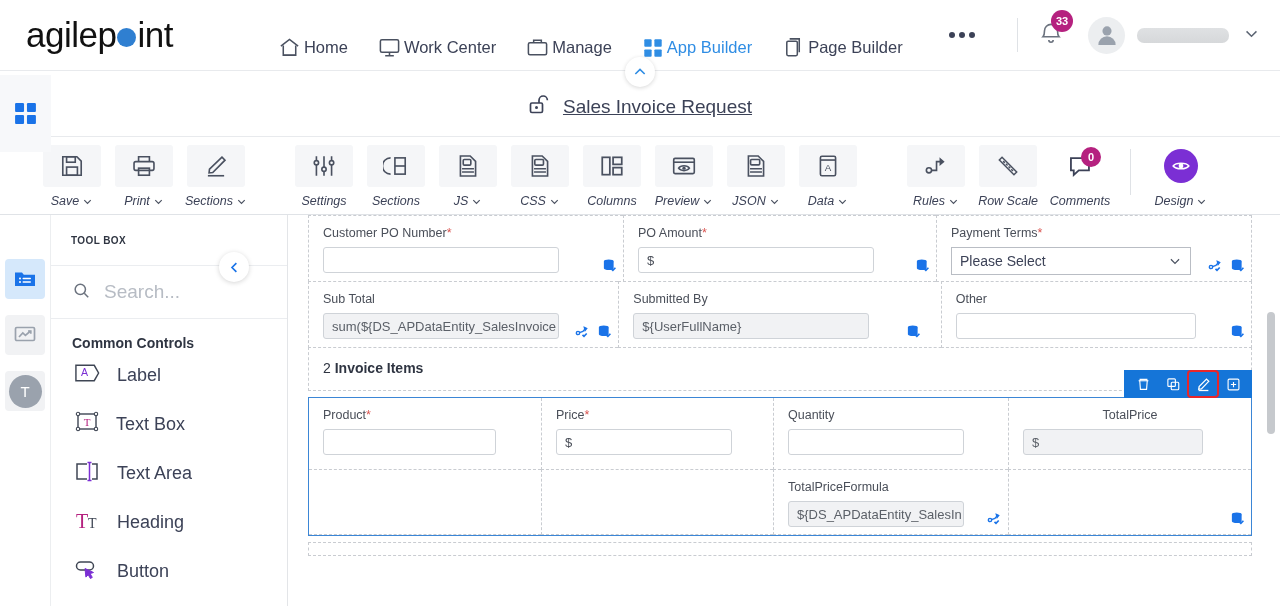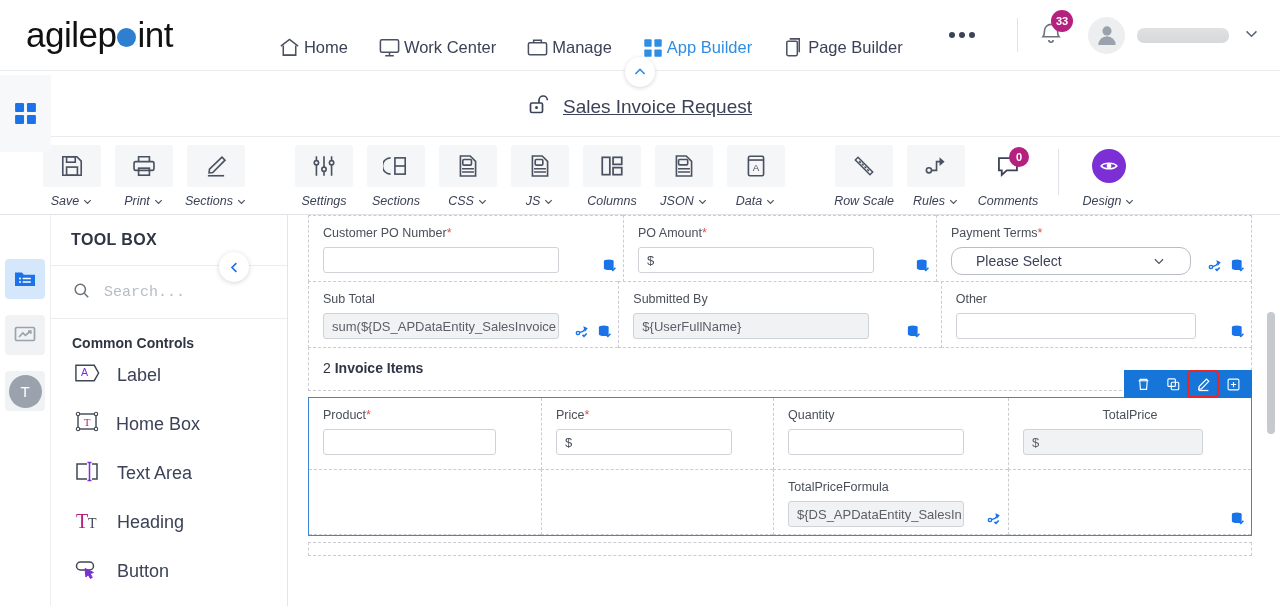--- a/index.html
+++ b/index.html
@@ -110,27 +110,27 @@
     color: #fff; display: flex; align-items: center; justify-content: center;
     font-size: 15px;
   }
 
   
   .toolbox {
     position: absolute; left: 51px; top: 215px; width: 237px; height: 391px;
     background: #fff; border-right: 1px solid #e3e5e8;
   }
   .tbx-head { height: 51px; display: flex; align-items: center; padding-left: 20px;
-              font-size: 16px; font-weight: bold; color: #2f3542; letter-spacing: .4px;
+              font-size: 10px; font-weight: bold; color: #2f3542; letter-spacing: .4px;
               border-bottom: 1px solid #ebedf0; }
   .tbx-search { height: 53px; display: flex; align-items: center; padding-left: 21px;
                 gap: 13px; border-bottom: 1px solid #ebedf0; cursor: text; }
   .tbx-search input {
-    border: none; outline: none; font-size: 15px; color: #3c4257;
-    font-family: Liberation Mono, monospace; width: 150px; background: transparent;
+    border: none; outline: none; font-size: 19px; color: #3c4257;
+    font-family: Liberation Sans, sans-serif; width: 150px; background: transparent;
   }
   .tbx-search input::placeholder { color: #b7bcc4; }
   .tbx-group { padding: 16px 0 0 21px; font-size: 14px; font-weight: bold; color: #2f3542; }
   .tbx-item { display: flex; align-items: center; gap: 16px; padding: 11px 0 11px 23px;
               cursor: pointer; }
   .tbx-item .tname { font-size: 18px; color: #3c4257; }
   .tbx-collapse {
     position: absolute; left: 219px; top: 252px; width: 30px; height: 30px;
     border-radius: 50%; background: #fff; box-shadow: 0 1px 5px rgba(0,0,0,.17);
     display: flex; align-items: center; justify-content: center; cursor: pointer; z-index: 9;
@@ -150,22 +150,22 @@
   .fcell.no-r { border-right: none; }
   .flabel { font-size: 12.5px; color: #4a4f59; margin-bottom: 7px; white-space: nowrap; }
   .req { color: #d9534f; }
   .finput {
     height: 26px; border: 1px solid #cfd3d8; border-radius: 3px; background: #fff;
     font-size: 13px; color: #4a4f59; padding: 0 8px; display: flex; align-items: center;
     font-family: "Liberation Sans", sans-serif; outline: none; width: 100%;
   }
   .finput.ro { background: #f1f2f4; color: #5b6068; overflow: hidden; white-space: nowrap; }
   .fselect {
-    height: 28px; border: 1px solid #b9bdc4; border-radius: 11px; background: #fff;
-    font-size: 14px; color: #3c4257; padding: 0 24px; display: flex; align-items: center;
+    height: 28px; border: 1px solid #b9bdc4; border-radius: 0; background: #fff;
+    font-size: 14px; color: #3c4257; padding: 0 8px; display: flex; align-items: center;
     justify-content: space-between; cursor: pointer;
   }
   .cell-icons { position: absolute; right: 6px; bottom: 4px; display: flex;
                 align-items: center; gap: 7px; }
   .sec-head { border: 1px dashed #c9ccd1; padding: 12px 14px; font-size: 14px; color: #2f3542; }
   .sec-head b { font-weight: bold; }
   .sel-block { border: 1px solid #3b86d6; position: relative; margin-top: 4px; background: #fff; }
   .act-bar {
     position: absolute; right: -1px; top: -28px; height: 28px; background: #1575d8;
     display: flex; align-items: center; padding: 0 5px; gap: 2px; z-index: 6;
@@ -363,61 +363,77 @@
         </div>
       <div class="tlabel">
           <span>Sections</span>
         </div>
     </div>
 
     <div class="tbtn">
       <div class="ibox">
           <svg width="26" height="26" viewBox="0 0 24 24" fill="none" stroke="#4a5160" stroke-width="1.5">
             <path d="M5 2.8h9l5 5v13.4H5z"></path>
+            <rect x="7.6" y="6" width="7" height="5.2" rx="1"></rect>
+            <path d="M6.5 14.5h11M6.5 17.5h11"></path>
+          </svg>
+        </div>
+      <div class="tlabel">
+          <span>JS</span>
+          <svg width="11" height="11" viewBox="0 0 24 24" fill="none" stroke="#4a5160" stroke-width="2.6">
+            <path d="M5 9l7 7 7-7"></path>
+          </svg>
+        </div>
+    </div>
+
+    <div class="tbtn">
+      <div class="ibox">
+          <svg width="26" height="26" viewBox="0 0 24 24" fill="none" stroke="#4a5160" stroke-width="1.5">
+            <path d="M5 2.8h9l5 5v13.4H5z"></path>
             <rect x="7.2" y="6" width="8" height="5.2" rx="1"></rect>
             <path d="M6.5 14.5h11M6.5 17.5h11"></path>
           </svg>
         </div>
       <div class="tlabel">
           <span>CSS</span>
-          <svg width="11" height="11" viewBox="0 0 24 24" fill="none" stroke="#4a5160" stroke-width="2.6">
-            <path d="M5 9l7 7 7-7"></path>
-          </svg>
-        </div>
-    </div>
-
-    <div class="tbtn">
-      <div class="ibox">
-          <svg width="26" height="26" viewBox="0 0 24 24" fill="none" stroke="#4a5160" stroke-width="1.5">
-            <path d="M5 2.8h9l5 5v13.4H5z"></path>
-            <rect x="7.6" y="6" width="7" height="5.2" rx="1"></rect>
-            <path d="M6.5 14.5h11M6.5 17.5h11"></path>
-          </svg>
-        </div>
-      <div class="tlabel">
-          <span>JS</span>
           <svg width="11" height="11" viewBox="0 0 24 24" fill="none" stroke="#4a5160" stroke-width="2.6">
             <path d="M5 9l7 7 7-7"></path>
           </svg>
         </div>
     </div>
 
     <div class="tbtn">
       <div class="ibox">
           <svg width="26" height="26" viewBox="0 0 24 24" fill="none" stroke="#4a5160" stroke-width="1.6">
             <rect x="3" y="4" width="7" height="16"></rect>
             <rect x="13" y="4" width="8" height="6.5"></rect>
             <rect x="13" y="13.5" width="8" height="6.5"></rect>
           </svg>
         </div>
       <div class="tlabel">
           <span>Columns</span>
         </div>
     </div>
 
+    <div class="tbtn">
+      <div class="ibox">
+          <svg width="26" height="26" viewBox="0 0 24 24" fill="none" stroke="#4a5160" stroke-width="1.5">
+            <rect x="2.5" y="5" width="19" height="14" rx="1.2"></rect>
+            <path d="M2.5 8.5h19"></path>
+            <path d="M7 14c2-3 8-3 10 0-2 3-8 3-10 0z"></path>
+            <circle cx="12" cy="14" r="1.5" fill="#4a5160" stroke="none"></circle>
+          </svg>
+        </div>
+      <div class="tlabel">
+          <span>Preview</span>
+          <svg width="11" height="11" viewBox="0 0 24 24" fill="none" stroke="#4a5160" stroke-width="2.6">
+            <path d="M5 9l7 7 7-7"></path>
+          </svg>
+        </div>
+    </div>
 
     <div class="tbtn">
       <div class="ibox">
           <svg width="26" height="26" viewBox="0 0 24 24" fill="none" stroke="#4a5160" stroke-width="1.5">
             <path d="M5 2.8h9l5 5v13.4H5z"></path>
             <rect x="7" y="6" width="8.4" height="5" rx="1"></rect>
             <path d="M6.5 14.5h11M6.5 17.5h11"></path>
           </svg>
         </div>
       <div class="tlabel">
@@ -441,43 +457,43 @@
           <svg width="11" height="11" viewBox="0 0 24 24" fill="none" stroke="#4a5160" stroke-width="2.6">
             <path d="M5 9l7 7 7-7"></path>
           </svg>
         </div>
     </div>
 
     <div class="tb-spacer"></div>
 
     <div class="tbtn">
       <div class="ibox">
+          <svg width="26" height="26" viewBox="0 0 24 24" fill="none" stroke="#4a5160" stroke-width="1.5">
+            <circle cx="5.5" cy="16" r="2.4"></circle>
+            <path d="M8 16h4.5V8H17"></path>
+            <path d="M16 5.6l2.8 2.4-2.8 2.4z" fill="#4a5160"></path>
+          </svg>
+        </div>
+      <div class="tlabel">
+          <span>Rules</span>
+          <svg width="11" height="11" viewBox="0 0 24 24" fill="none" stroke="#4a5160" stroke-width="2.6">
+            <path d="M5 9l7 7 7-7"></path>
+          </svg>
+        </div>
+    </div>
+
+    <div class="tbtn">
+      <div class="ibox">
           <svg width="26" height="26" viewBox="0 0 24 24" fill="none" stroke="#4a5160" stroke-width="1.4">
             <path d="M4 6.5L17.5 20 20 17.5 6.5 4z"></path>
             <path d="M7.5 7.5l1.6 1.6M10 10l1.6 1.6M12.5 12.5l1.6 1.6M15 15l1.6 1.6"></path>
           </svg>
         </div>
       <div class="tlabel">
           <span>Row Scale</span>
-        </div>
-    </div>
-
-    <div class="tbtn">
-      <div class="ibox">
-          <svg width="26" height="26" viewBox="0 0 24 24" fill="none" stroke="#4a5160" stroke-width="1.5">
-            <circle cx="5.5" cy="16" r="2.4"></circle>
-            <path d="M8 16h4.5V8H17"></path>
-            <path d="M16 5.6l2.8 2.4-2.8 2.4z" fill="#4a5160"></path>
-          </svg>
-        </div>
-      <div class="tlabel">
-          <span>Rules</span>
-          <svg width="11" height="11" viewBox="0 0 24 24" fill="none" stroke="#4a5160" stroke-width="2.6">
-            <path d="M5 9l7 7 7-7"></path>
-          </svg>
         </div>
     </div>
 
     <div class="tbtn">
       <div class="ibox" style="background:transparent;">
         <svg width="27" height="27" viewBox="0 0 24 24" fill="none" stroke="#3c4257" stroke-width="1.6">
             <path d="M3.5 4.5h16v11h-9l-4.5 4v-4h-2.5z"></path>
           </svg>
         <span class="badge cmt-badge">0</span>
       </div>
@@ -560,21 +576,21 @@
       <span><svg width="26" height="24" viewBox="0 0 26 24" fill="none" stroke="#3f4654" stroke-width="1.4">
             <rect x="4" y="4" width="18" height="15"></rect>
             <g fill="#fff" stroke="#3f4654" stroke-width="1.1">
               <circle cx="4" cy="4" r="1.7"></circle>
               <circle cx="22" cy="4" r="1.7"></circle>
               <circle cx="4" cy="19" r="1.7"></circle>
               <circle cx="22" cy="19" r="1.7"></circle>
             </g>
             <text x="13" y="15.5" font-size="11" fill="#b5217f" stroke="none" text-anchor="middle" font-family="Liberation Serif">T</text>
           </svg></span>
-      <span class="tname">Home Box</span>
+      <span class="tname">Text Box</span>
     </div>
     <div class="tbx-item">
       <span><svg width="27" height="23" viewBox="0 0 27 23" fill="none" stroke="#3f4654" stroke-width="1.5">
             <path d="M13 4H3v15h10"></path>
             <path d="M18 4h5v15h-5"></path>
             <path d="M15.5 2.5v18M13.5 2.5h4M13.5 20.5h4" stroke="#7b2fd4"></path>
           </svg></span>
       <span class="tname">Text Area</span>
     </div>
     <div class="tbx-item">

